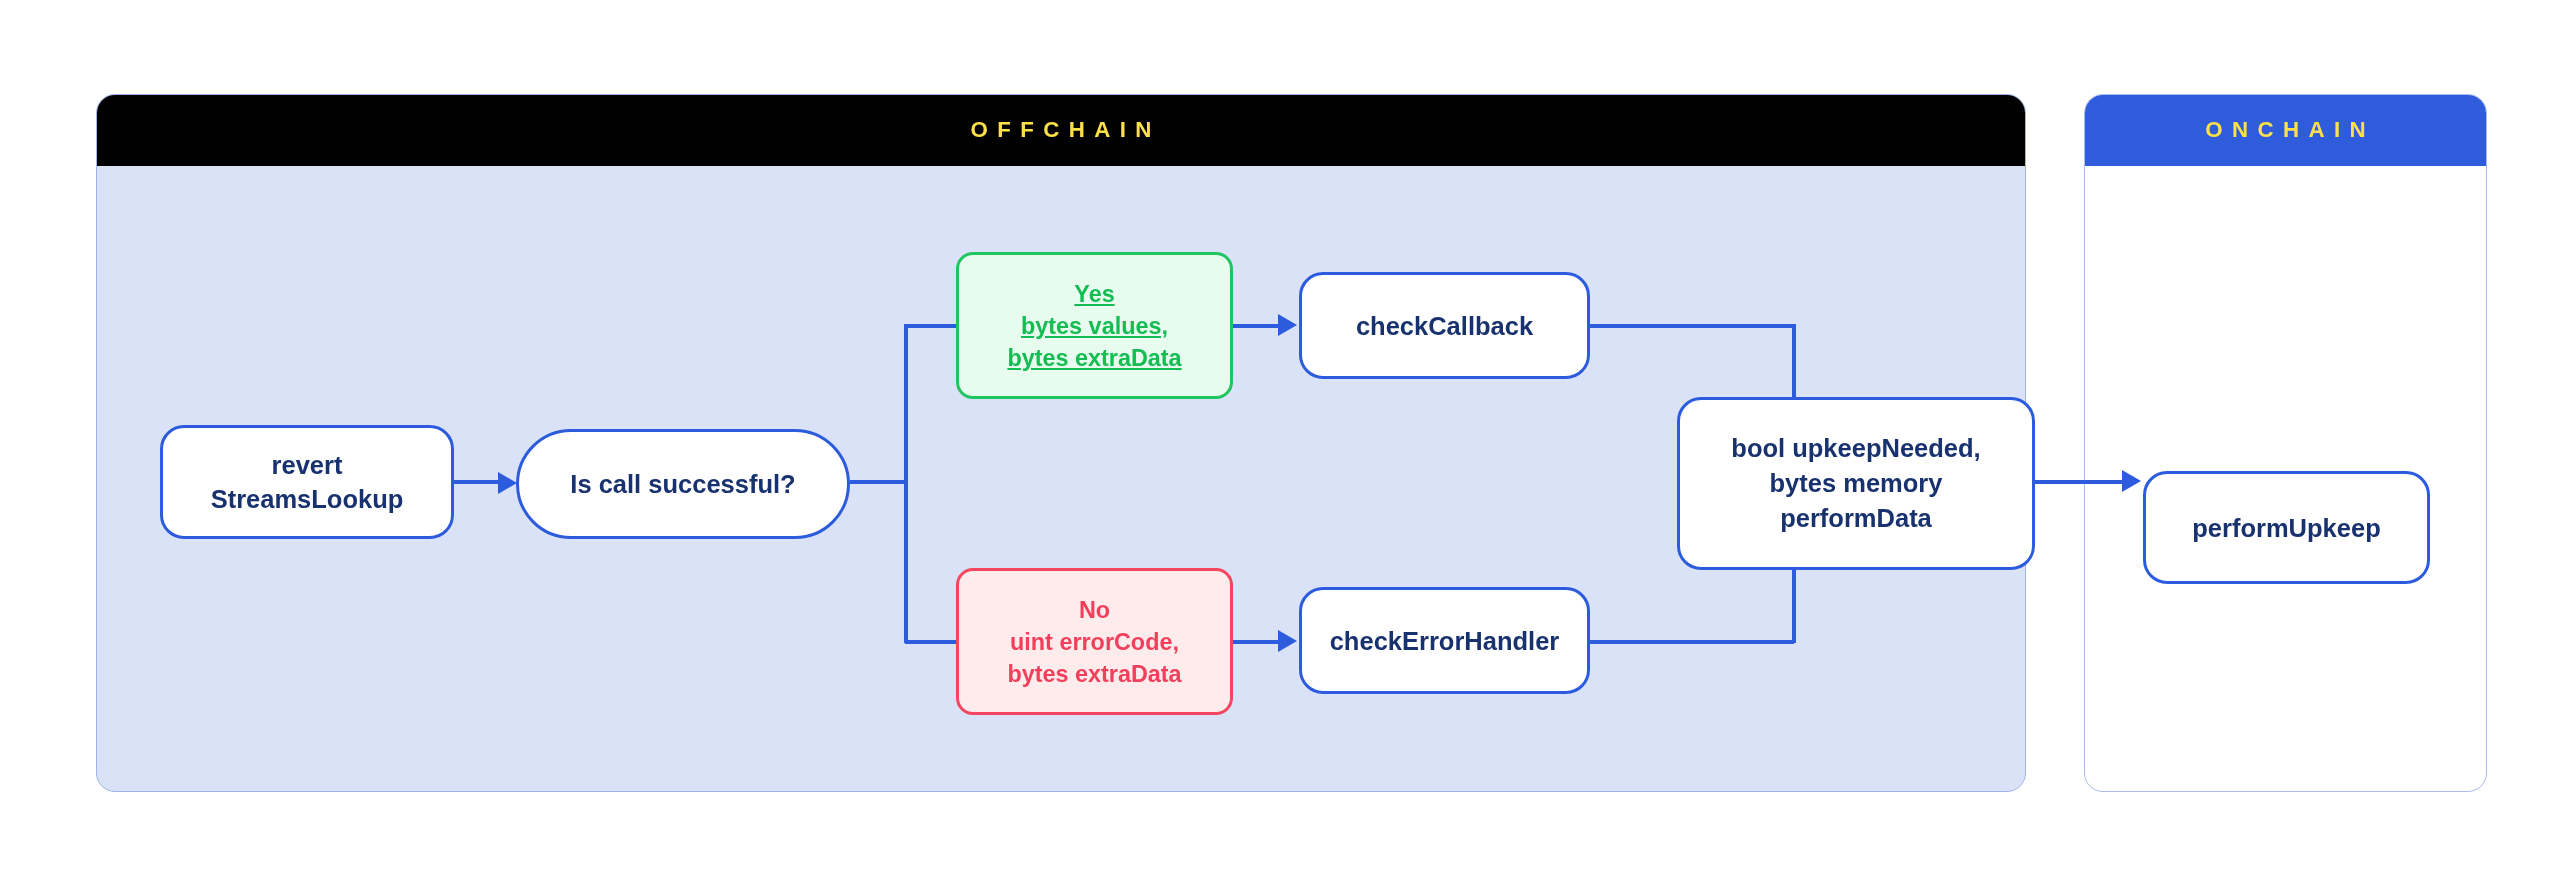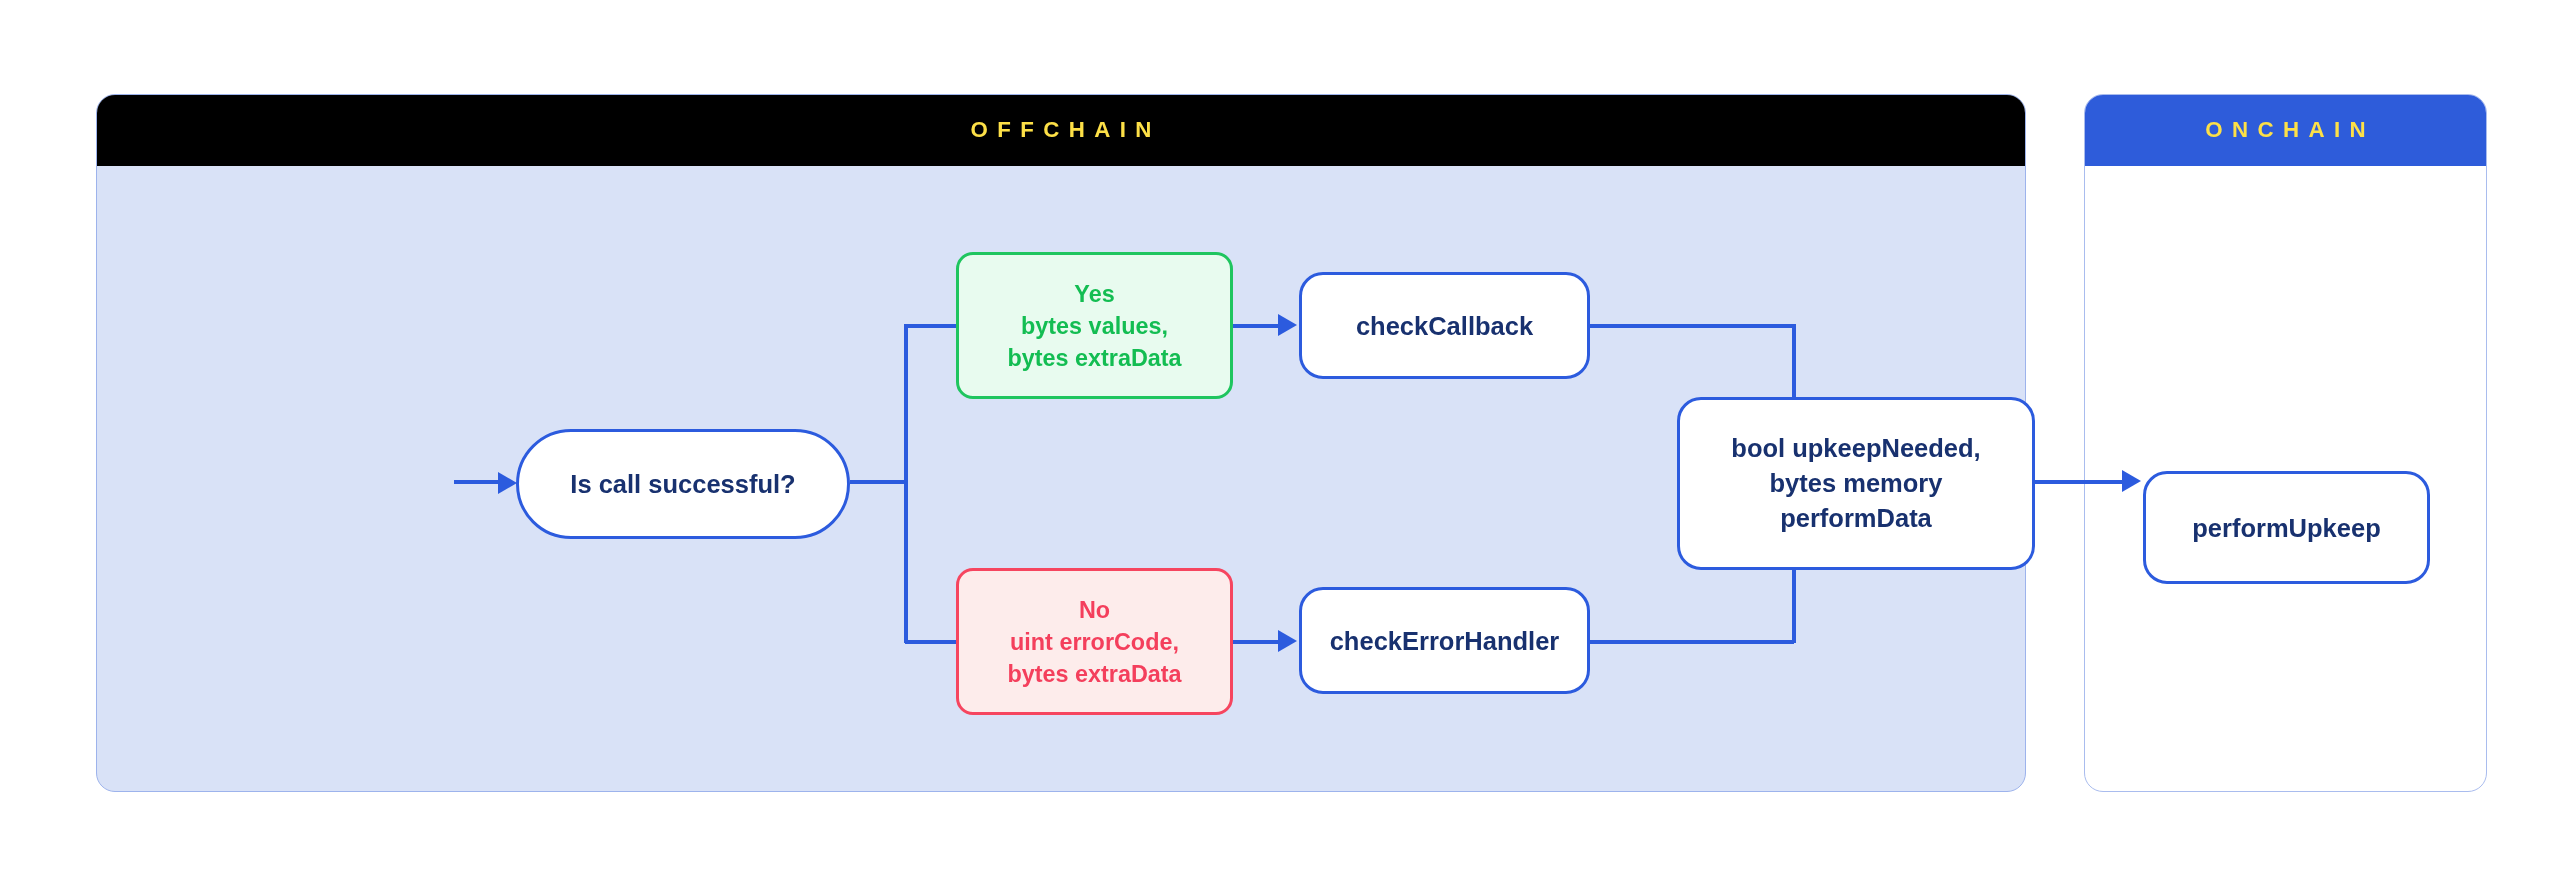--- a/index.html
+++ b/index.html
@@ -69,21 +69,21 @@
     border: 3.7px solid #2c5bde;
     border-radius: 24px;
     color: #18316f;
     font-size: 25.5px;
     line-height: 34px;
   }
   .node-revert        { left: 160px;  top: 425px;  width: 294px; height: 114px; }
   .node-decision      { left: 516px;  top: 429px;  width: 334px; height: 110px; border-radius: 55px; }
   .node-yes           { left: 956px; top: 252px;  width: 277px; height: 147px;
                         background: #e8fbef; border-color: #1fc55f; color: #13bd52;
-                        font-size: 23.4px; line-height: 32px; border-radius: 17px; }
+                        font-size: 23.4px; line-height: 32px; border-radius: 17px; text-decoration: underline; }
   .node-check-callback{ left: 1299px; top: 272px;  width: 291px; height: 107px; }
   .node-no            { left: 956px; top: 568px; width: 277px; height: 147px;
                         background: #fdeceb; border-color: #f6455f; color: #f43f5c;
                         font-size: 23.4px; line-height: 32px; border-radius: 17px; }
   .node-check-error   { left: 1299px; top: 587px; width: 291px; height: 107px; }
   .node-upkeep-result { left: 1677px; top: 397px;  width: 358px; height: 173px; line-height: 35px; }
   .node-perform-upkeep{ left: 2143px; top: 427px;  width: 287px; height: 113px; margin-top: 44px; }
 
   
   .h-line, .v-line {
@@ -150,20 +150,22 @@
 
   <div class="h-line c-cb-out"></div>
   <div class="v-line v-cb-down"></div>
 
   <div class="h-line c-ceh-out"></div>
   <div class="v-line v-ceh-up"></div>
 
   <div class="h-line c-bool-out"></div>
   <div class="arrow-head a-perform"></div>
 
+  <div class="node node-revert">revert
+StreamsLookup</div>
 
   <div class="node node-decision">Is call successful?</div>
 
   <div class="node node-yes">Yes
 bytes values,
 bytes extraData</div>
 
   <div class="node node-check-callback">checkCallback</div>
 
   <div class="node node-no">No

